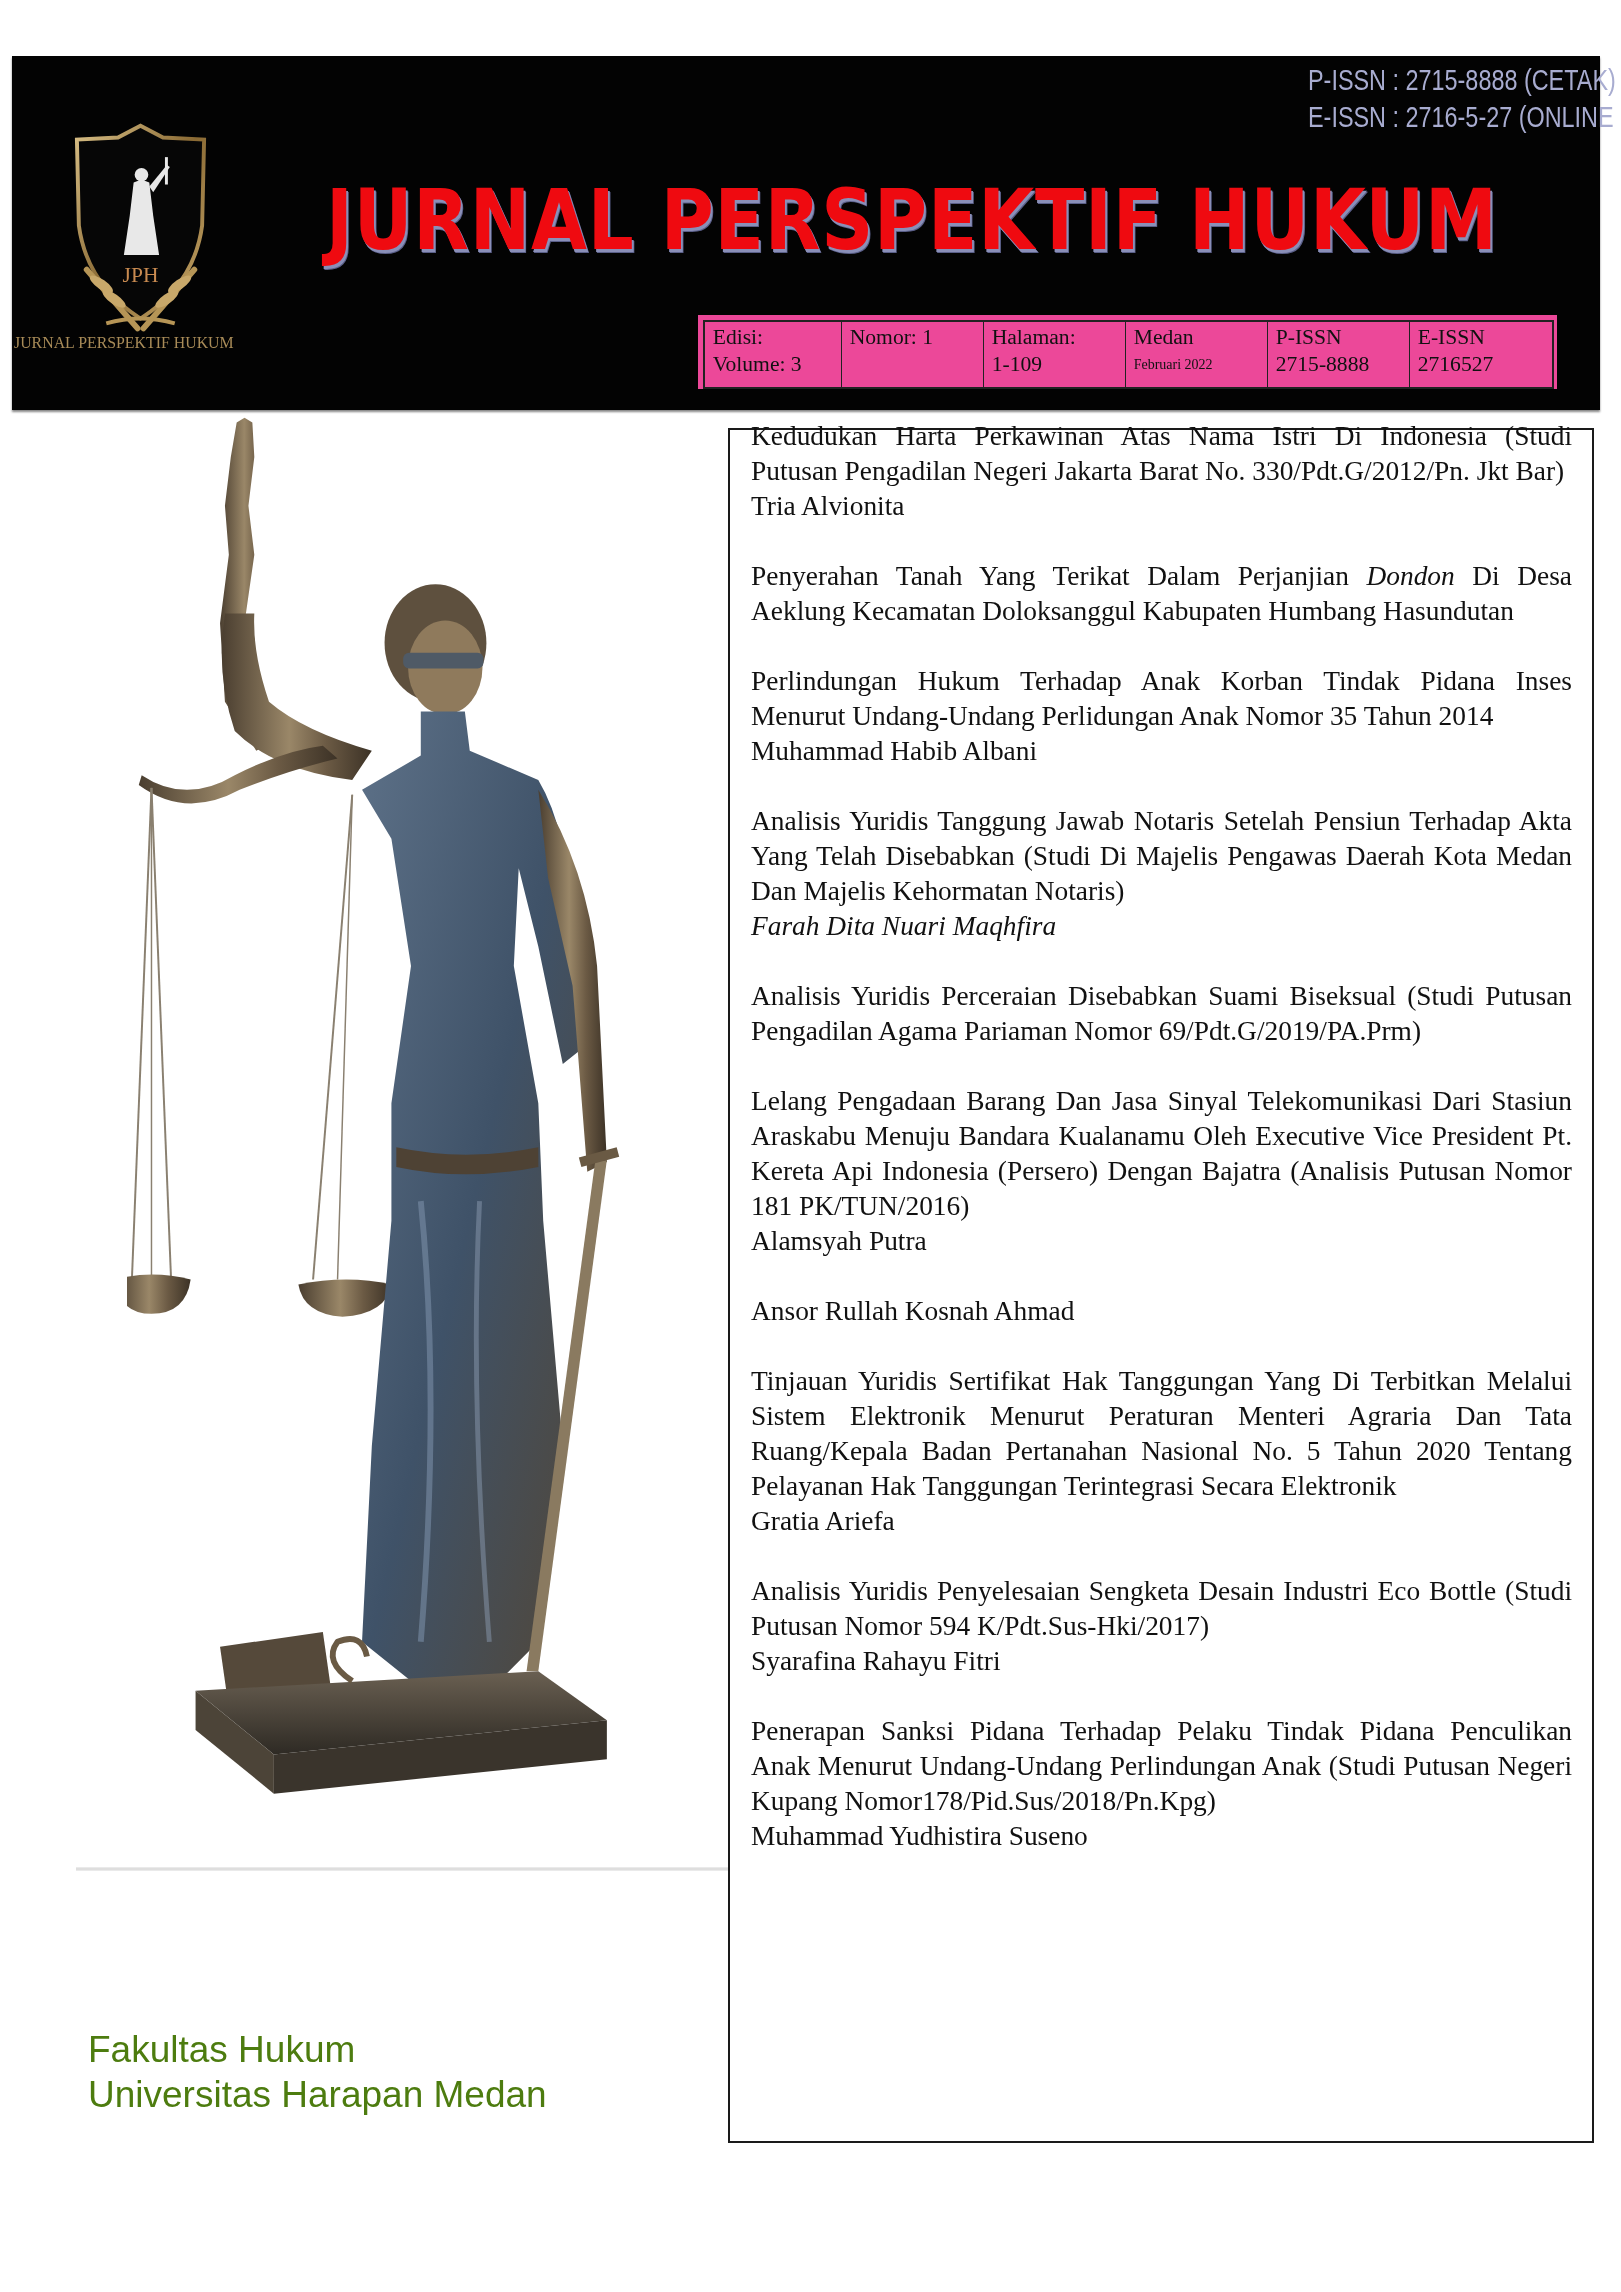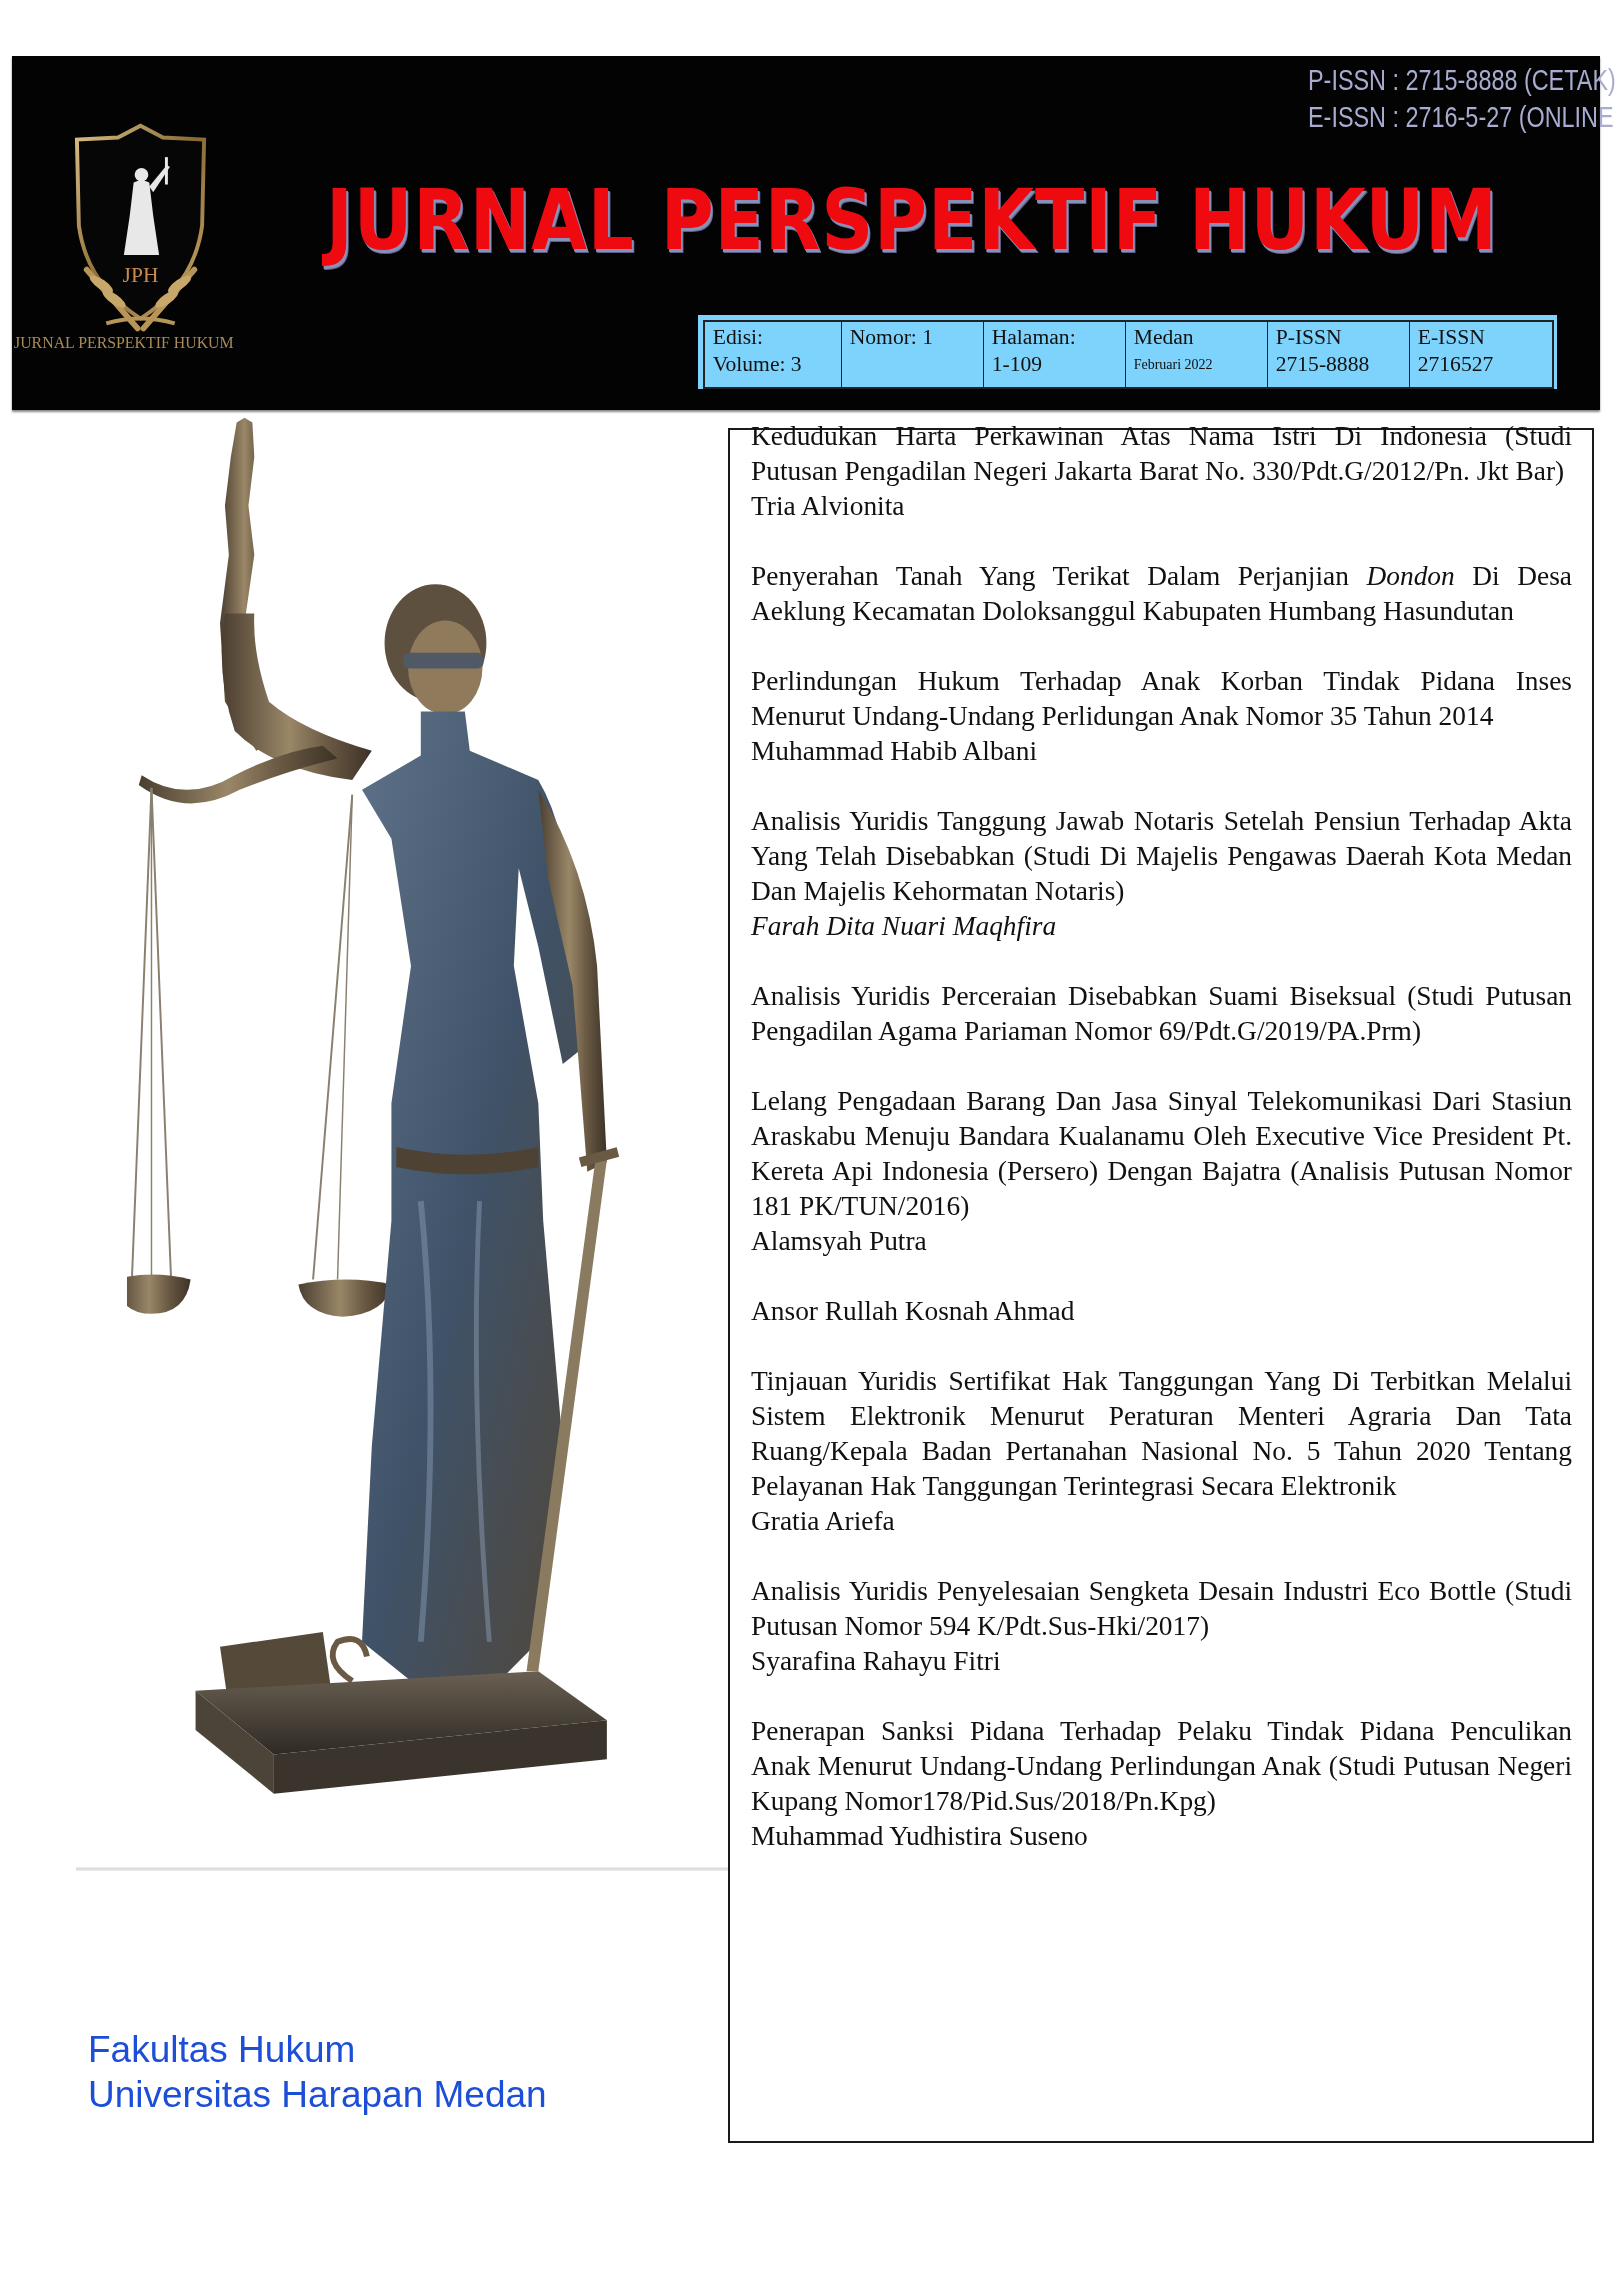--- a/index.html
+++ b/index.html
@@ -7,30 +7,30 @@
 
   .banner { position: absolute; left: 11.8px; top: 56px; width: 1588px; height: 354px; background: #030303; box-shadow: 0 2px 2px #888; }
 
   .logo { position: absolute; left: 57px; top: 118px; width: 167px; height: 225px; }
   .logo-caption { position: absolute; left: 13.7px; top: 333px; font-family: "Liberation Serif", serif; font-size: 16.7px; color: #a88b58; letter-spacing: 0px; transform: scaleX(0.95); transform-origin: left; white-space: nowrap; }
 
   .journal-title { position: absolute; left: 326px; top: 171px; font-family: "DejaVu Sans", sans-serif; font-weight: bold; font-size: 84px; color: #ef0a10; letter-spacing: 1px; white-space: nowrap; transform: scaleX(0.86); transform-origin: left; text-shadow: 2px 2.9px 0 #8a8fb8, 2.9px 3.9px 0 #5a5f88; }
 
   .issn-top { position: absolute; left: 1308px; top: 61px; font-family: "Liberation Sans", sans-serif; font-size: 30px; color: #a8acd0; line-height: 37px; white-space: nowrap; transform: scaleX(0.78); transform-origin: left; }
 
-  .info-table-wrap { position: absolute; left: 698px; top: 315px; width: 859px; height: 74px; background: #7dd3fc; }
+  .info-table-wrap { position: absolute; left: 698px; top: 315px; width: 859px; height: 74px; background: #ec4899; }
   .info-table { position: absolute; left: 4.9px; top: 4.9px; width: 847px; height: 65px; border: 2px solid #222; border-collapse: collapse; display: flex; }
   .info-cell { border-right: 1.5px solid #222; padding: 2px 7.8px 0 7.8px; font-size: 21.6px; line-height: 27.4px; box-sizing: border-box; }
   .info-cell:last-child { border-right: none; }
   .info-cell .sm { font-size: 14px; }
 
   .statue { position: absolute; left: 127px; top: 417px; width: 568px; height: 1441px; }
   .divider-line { position: absolute; left: 76px; top: 1867px; width: 652px; height: 3.9px; background: linear-gradient(#f0f0f0,#d8d8d8,#f0f0f0); }
 
-  .faculty { position: absolute; left: 88px; top: 2027px; font-family: "Liberation Sans", sans-serif; font-size: 37px; line-height: 45px; color: #1d4ed8; }
+  .faculty { position: absolute; left: 88px; top: 2027px; font-family: "Liberation Sans", sans-serif; font-size: 37px; line-height: 45px; color: #4d7c0f; }
 
   .toc-box { position: absolute; left: 728px; top: 428px; width: 866px; height: 1715px; border: 2.5px solid #1a1a1a; box-sizing: border-box; }
   .toc { position: absolute; left: 751px; top: 419px; width: 821px; font-size: 27.4px; line-height: 35px; }
   .toc-entry { margin-bottom: 35px; }
   .toc-title { text-align: justify; text-align-last: left; }
   .toc-author { }
   .italic { font-style: italic; }
 </style>
 </head>
 <body>

